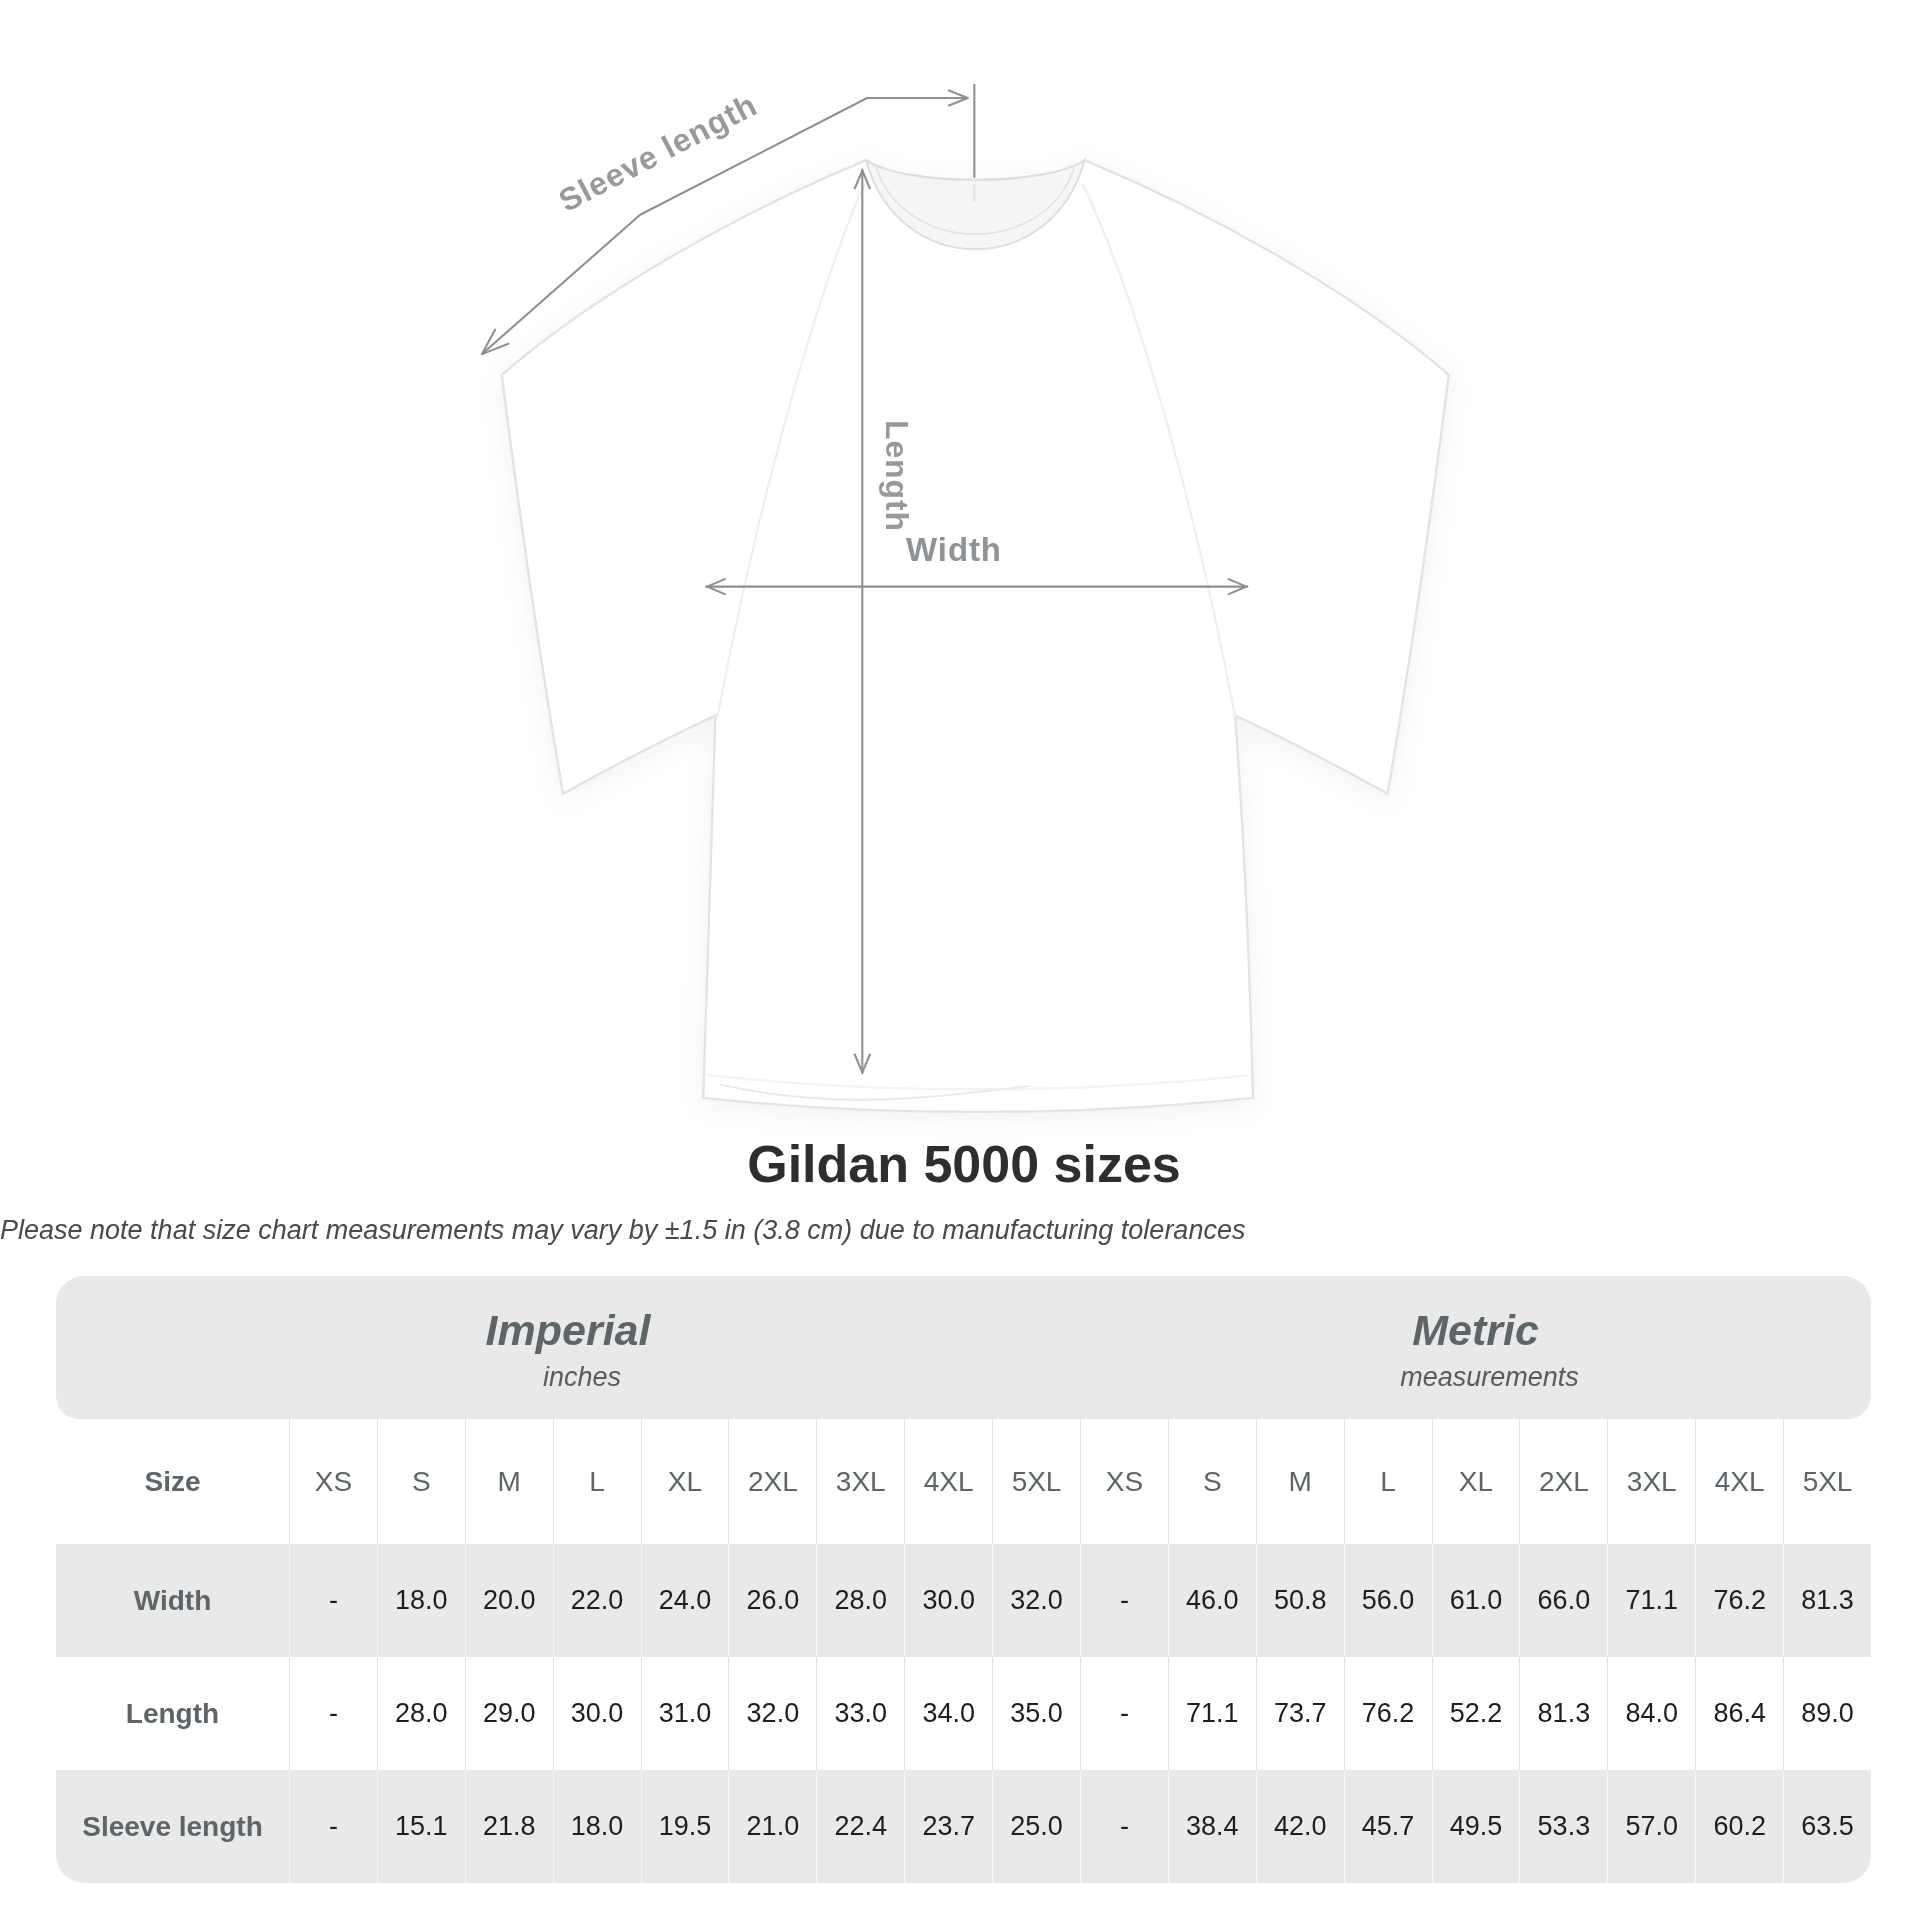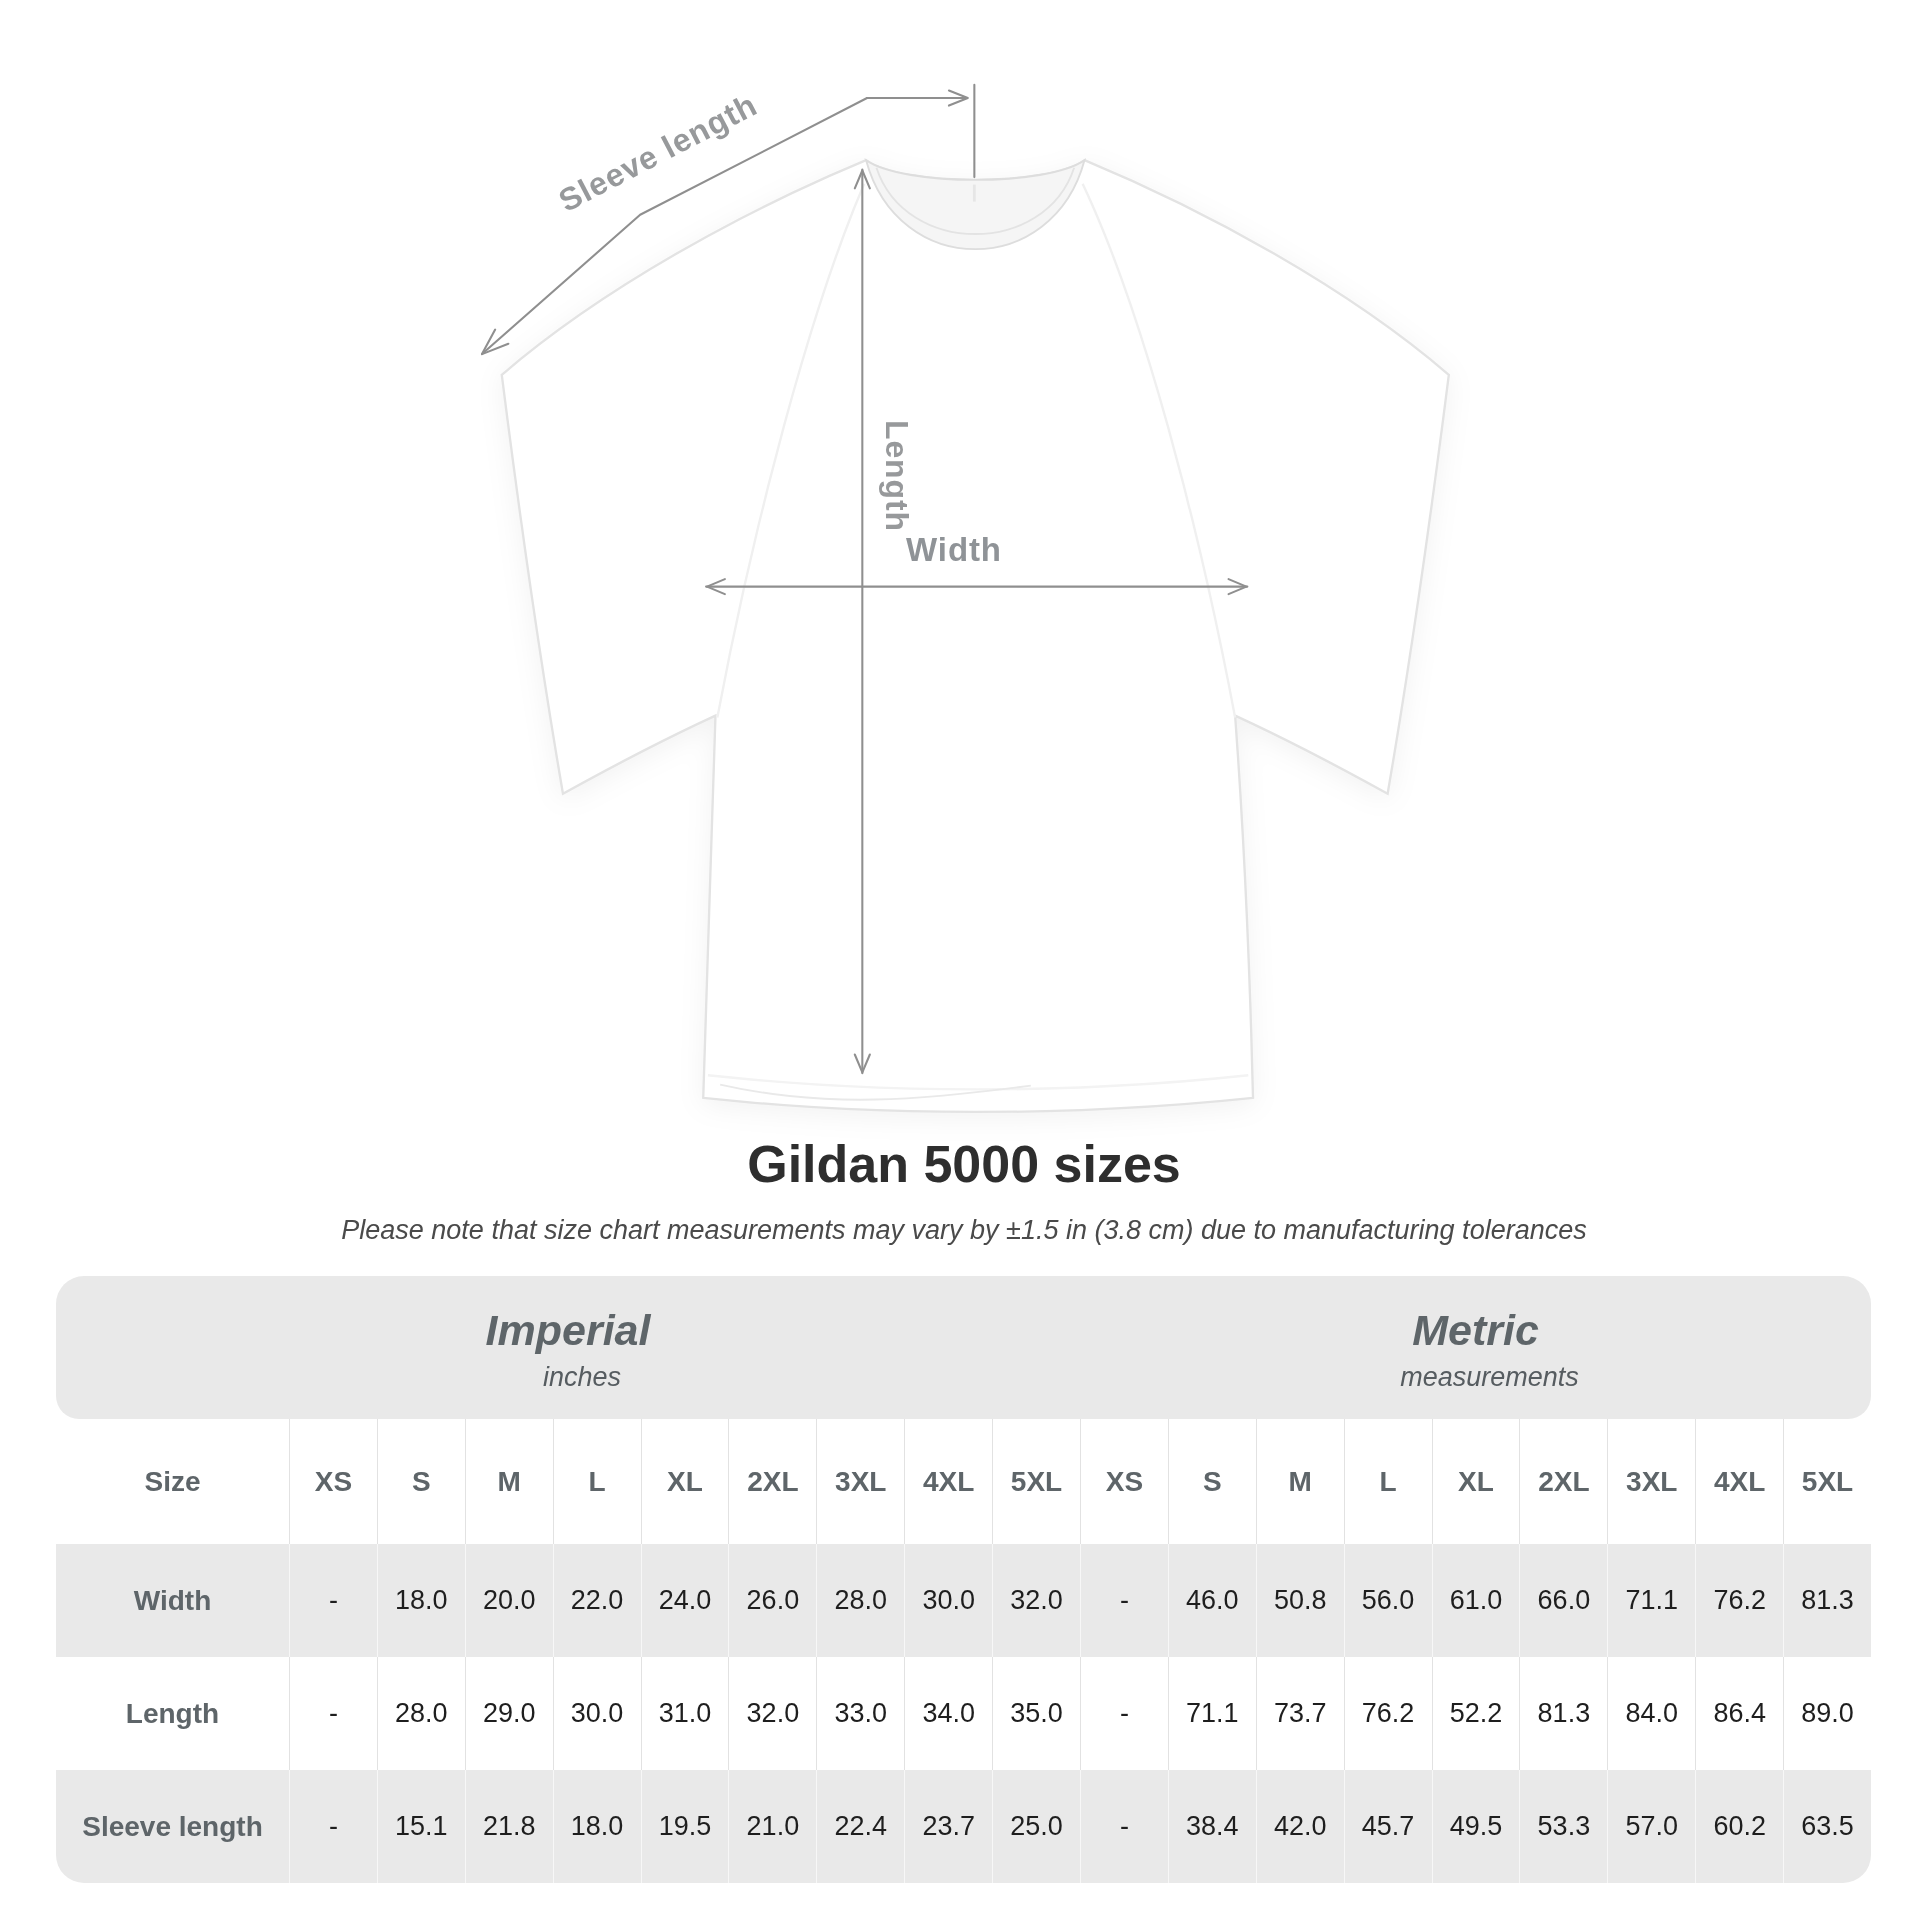--- a/index.html
+++ b/index.html
@@ -10,38 +10,38 @@
   .stage{position:absolute;inset:0;}
   
   .shirt-svg{position:absolute;left:0;top:0;}
   .dim-label{position:absolute;font-weight:bold;color:#97999b;letter-spacing:0.9px;white-space:nowrap;}
   .dim-sleeve{left:658px;top:153px;font-size:32px;transform:translate(-50%,-50%) rotate(-27.5deg);}
   .dim-length{left:896px;top:476px;font-size:32px;transform:translate(-50%,-50%) rotate(90deg);}
   .dim-width{left:954px;top:550px;font-size:33px;transform:translate(-50%,-50%);color:#8f9397;}
   
   .title{position:absolute;left:0;top:1134px;width:100%;text-align:center;
          font-size:52px;font-weight:bold;color:#2e2e2e;}
-  .subtitle{position:absolute;left:0;top:1215px;width:100%;text-align:center;
+  .subtitle{position:absolute;left:0;top:1215px;width:100%;
          font-size:27px;font-style:italic;color:#4a4a4a;}
   
   .size-table{position:absolute;left:56px;top:1276px;width:1815px;
               border-radius:28px;overflow:hidden;}
   .group-row{display:grid;grid-template-columns:233px repeat(18,1fr);height:143px;background:#e9e9e9;border-radius:23px;}
   .group{display:flex;flex-direction:column;align-items:center;justify-content:center;gap:7.5px;padding-top:3.8px;}
   .group.imperial{grid-column:1/11;}
   .group.metric{grid-column:11/20;}
   .gl{font-size:43px;font-weight:bold;font-style:italic;color:#5e6569;}
   .gs{font-size:27px;font-style:italic;color:#565c60;margin-left:28px;}
   .trow{display:grid;grid-template-columns:233px repeat(18,1fr);}
   .size-row{height:125px;background:#ffffff;--sep:#e2e2e2;}
   .row-white{height:113px;background:#ffffff;--sep:#e2e2e2;}
   .row-gray{height:113px;background:#e9e9e9;--sep:#f7f7f7;}
   .cell{display:flex;align-items:center;justify-content:center;font-size:27px;color:#1e1e1e;}
   .cell + .cell{border-left:0.9px solid var(--sep);}
-  .size-row .cell{font-weight:bold;color:#5e6569;font-size:28px;}
+  .size-row .cell{font-weight:normal;color:#5e6569;font-size:28px;}
   .cell.lab{font-weight:bold;color:#5e6569;font-size:28px;}
 </style>
 </head>
 <body>
 
 <div class="stage">
 
   <svg class="shirt-svg" width="1928" height="1177" viewBox="0 0 2048 1250">
     <g style="filter:drop-shadow(0 6px 14px rgba(0,0,0,0.05));">
       <path d="M 920,170

